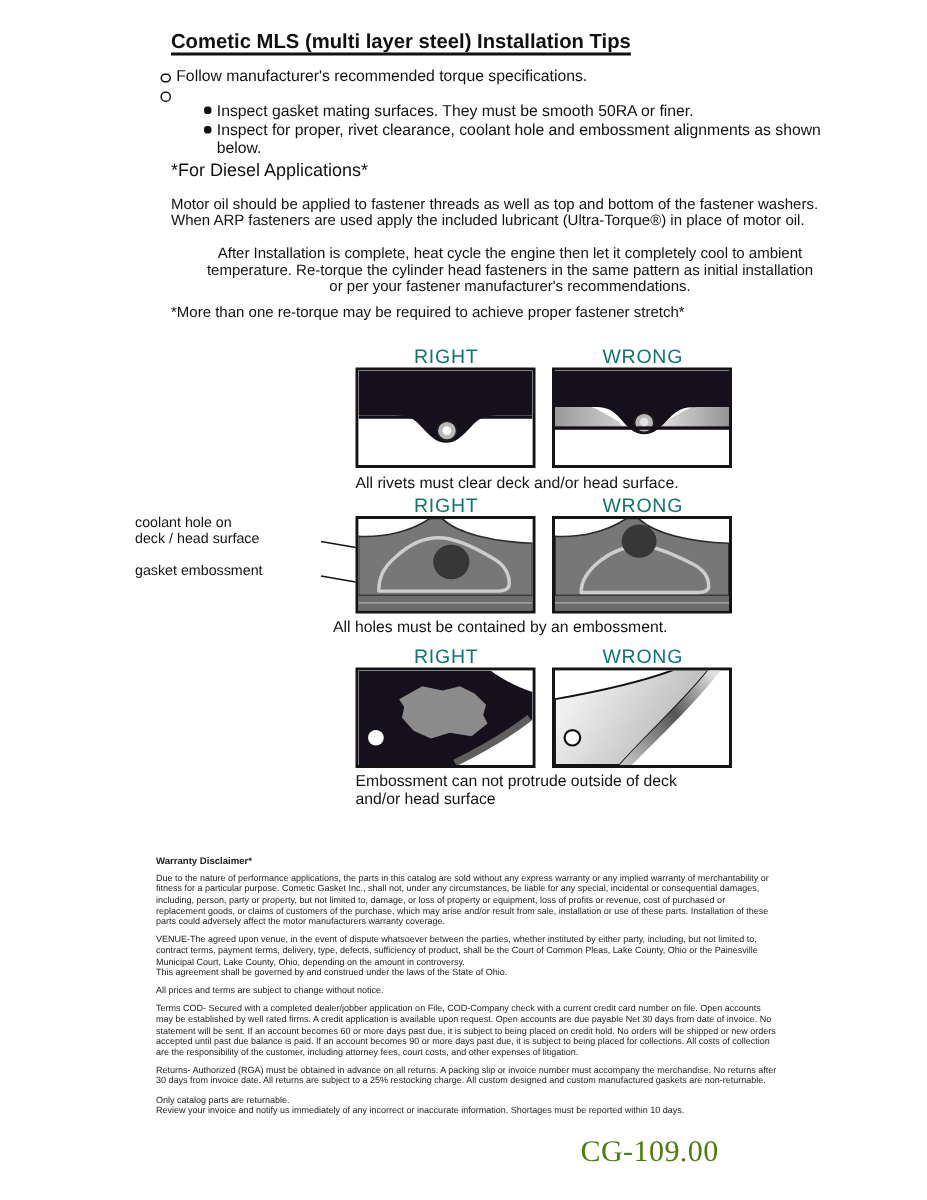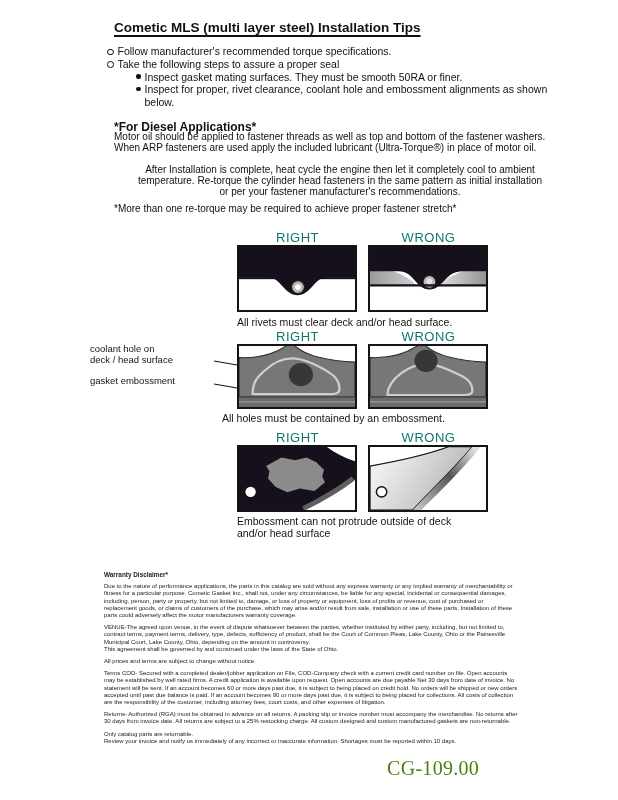--- a/index.html
+++ b/index.html
@@ -11,21 +11,21 @@
          text-decoration:underline;text-decoration-thickness:1.5px;text-underline-offset:3px;}
   
   .bullets{left:107px;top:45px;font-size:10.5px;line-height:12.8px;width:470px;}
   .brow{display:flex;align-items:flex-start;}
   .brow.sub{margin-left:29px;}
   .dot-o{flex:0 0 auto;width:4.5px;height:4.5px;border:1px solid #111;border-radius:50%;
          margin:3.6px 4px 0 0;}
   .dot-f{flex:0 0 auto;width:4.5px;height:4.5px;background:#111;border-radius:50%;
          margin:3.6px 4px 0 0;}
   
-  .h2{left:114px;top:120px;font-size:12px;font-weight:bold;}
+  .h2{left:114px;top:106px;font-size:12px;font-weight:normal;}
   .body-p{left:114px;width:452px;font-size:10px;line-height:10.8px;white-space:pre-line;}
   .p1{top:132px;} .p2{top:165px;text-align:center;} .note{top:204px;}
   
   .rw{width:121px;text-align:center;font-size:13px;letter-spacing:.5px;color:#0f766e;}
   .panel{width:116px;border:2.5px solid #141414;background:#fff;line-height:0;}
   .panel svg{display:block;}
   .cap{font-size:10.5px;line-height:12px;white-space:pre-line;color:#141414;}
   .callout{width:123px;font-size:9.5px;line-height:10.5px;white-space:pre-line;color:#141414;}
   
   .legal{left:104px;top:571px;width:414px;font-size:6px;line-height:7.2px;color:#222;}
@@ -40,21 +40,20 @@
 
   <div class="abs title">Cometic MLS (multi layer steel) Installation Tips</div>
 
   <div class="abs bullets">
     <div class="brow">
         <span class="dot-o"></span>
         <span>Follow manufacturer's recommended torque specifications.</span>
       </div>
     <div class="brow">
         <span class="dot-o"></span>
-        <span>Take the following steps to assure a proper seal</span>
       </div>
     <div class="brow sub">
         <span class="dot-f"></span>
         <span>Inspect gasket mating surfaces.  They must be smooth 50RA or finer.</span>
       </div>
     <div class="brow sub">
         <span class="dot-f"></span>
         <span>Inspect for proper, rivet clearance, coolant hole and embossment alignments as shown below.</span>
       </div>
   </div>

